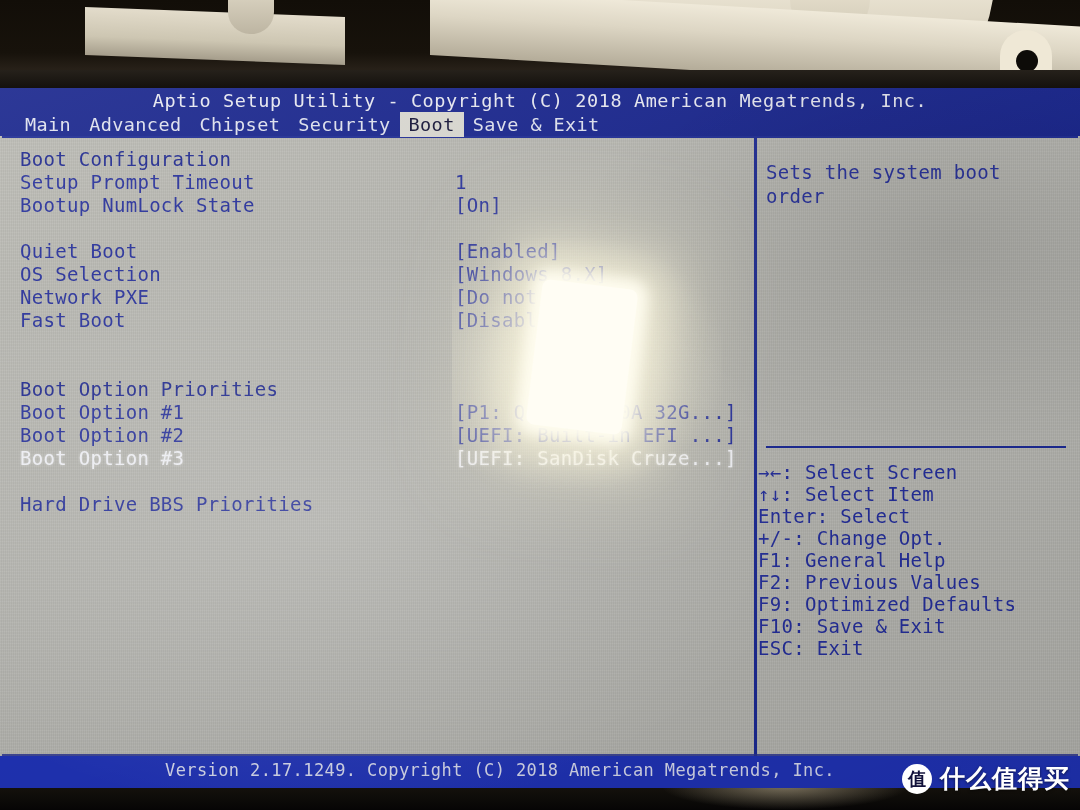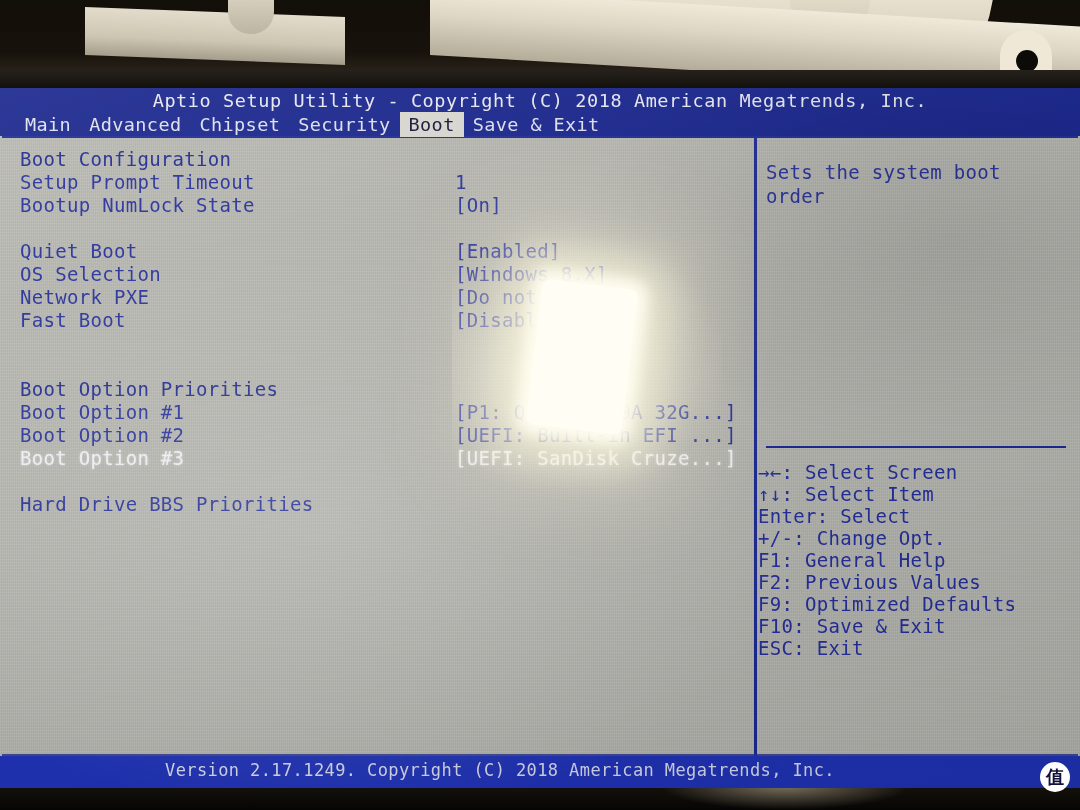--- a/index.html
+++ b/index.html
@@ -399,15 +399,16 @@
     <div class="screen-shade"></div>
     <div class="glare-halo"></div>
     <div class="glare"></div>
   </div>
 
   <div class="env-bottom"></div>
   <div class="env-bottom-glow"></div>
 
   <div class="watermark">
     <div class="wm-badge">值</div>
+    <div class="wm-text">什么值得买</div>
   </div>
 
 </div>
 
 </body></html>

